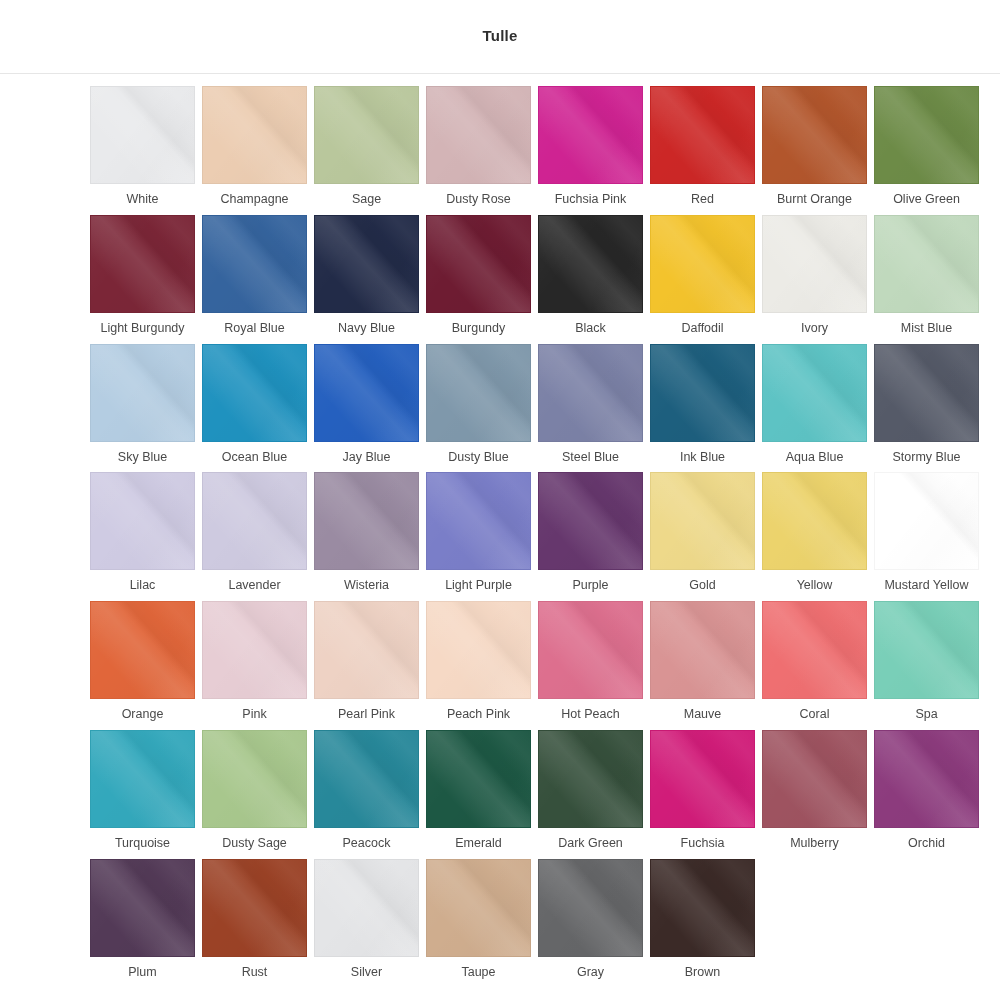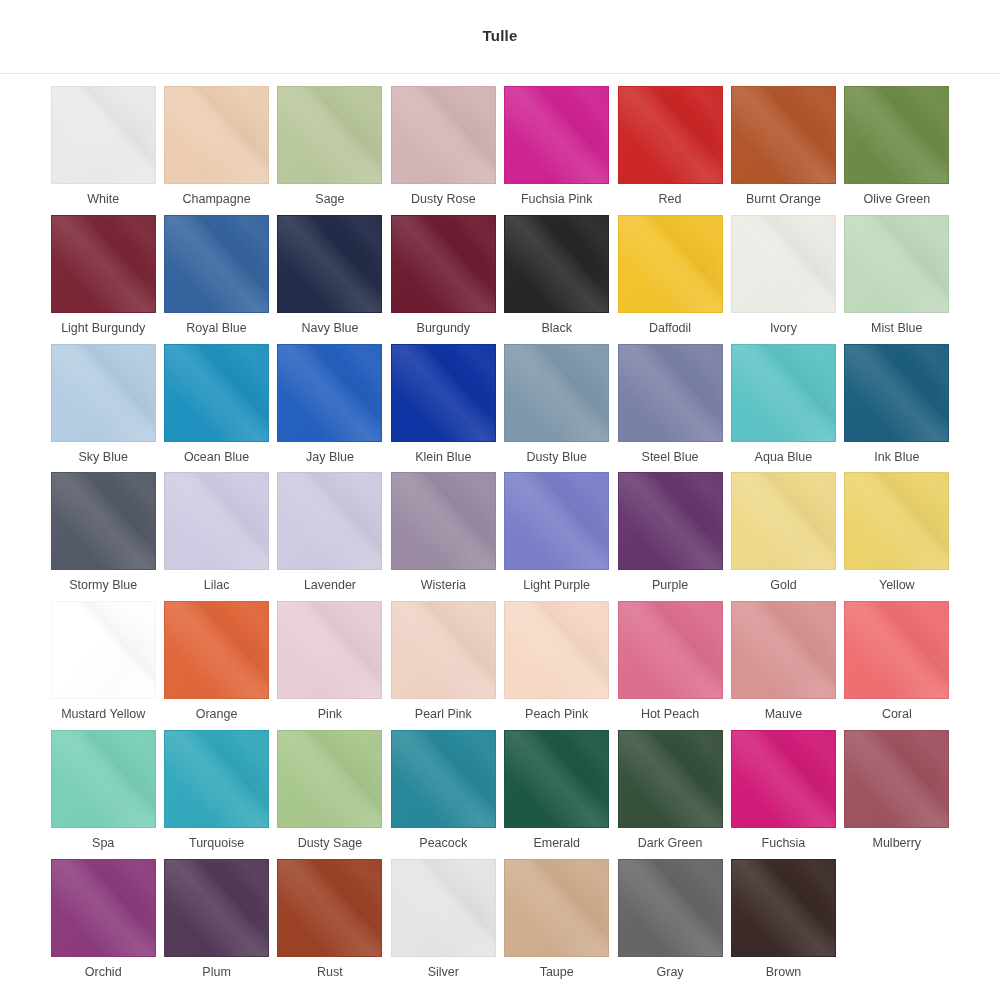--- a/index.html
+++ b/index.html
@@ -41,20 +41,21 @@
     padding-bottom: 2px;
   }
 
   
   .swatch-grid {
     padding: 12px 50px 0 50px;
     display: grid;
     grid-template-columns: repeat(8, 1fr);
     column-gap: 7px;
     row-gap: 0px;
+    margin-left: 40px;
   }
 
   .swatch-cell {
     display: flex;
     flex-direction: column;
     align-items: center;
     padding-bottom: 8px;
   }
 
   .swatch-chip {
@@ -185,40 +186,36 @@
       </div>
       <div class="swatch-cell">
         <div class="swatch-chip" style="background-color: rgb(31, 146, 191);"></div>
         <div class="swatch-label">Ocean Blue</div>
       </div>
       <div class="swatch-cell">
         <div class="swatch-chip" style="background-color: rgb(37, 96, 191);"></div>
         <div class="swatch-label">Jay Blue</div>
       </div>
       <div class="swatch-cell">
-        <div class="swatch-chip" style="background-color: rgb(14, 51, 164);"></div>
-        <div class="swatch-label">Klein Blue</div>
-      </div>
-      <div class="swatch-cell">
         <div class="swatch-chip" style="background-color: rgb(127, 152, 171);"></div>
         <div class="swatch-label">Dusty Blue</div>
       </div>
       <div class="swatch-cell">
         <div class="swatch-chip" style="background-color: rgb(123, 129, 166);"></div>
         <div class="swatch-label">Steel Blue</div>
       </div>
       <div class="swatch-cell">
+        <div class="swatch-chip" style="background-color: rgb(29, 95, 126);"></div>
+        <div class="swatch-label">Ink Blue</div>
+      </div>
+      <div class="swatch-cell">
         <div class="swatch-chip" style="background-color: rgb(93, 195, 196);"></div>
         <div class="swatch-label">Aqua Blue</div>
       </div>
       <div class="swatch-cell">
-        <div class="swatch-chip" style="background-color: rgb(29, 95, 126);"></div>
-        <div class="swatch-label">Ink Blue</div>
-      </div>
-      <div class="swatch-cell">
         <div class="swatch-chip" style="background-color: rgb(85, 90, 104);"></div>
         <div class="swatch-label">Stormy Blue</div>
       </div>
       <div class="swatch-cell">
         <div class="swatch-chip" style="background-color: rgb(207, 203, 227);"></div>
         <div class="swatch-label">Lilac</div>
       </div>
       <div class="swatch-cell">
         <div class="swatch-chip" style="background-color: rgb(206, 202, 224);"></div>
         <div class="swatch-label">Lavender</div>

